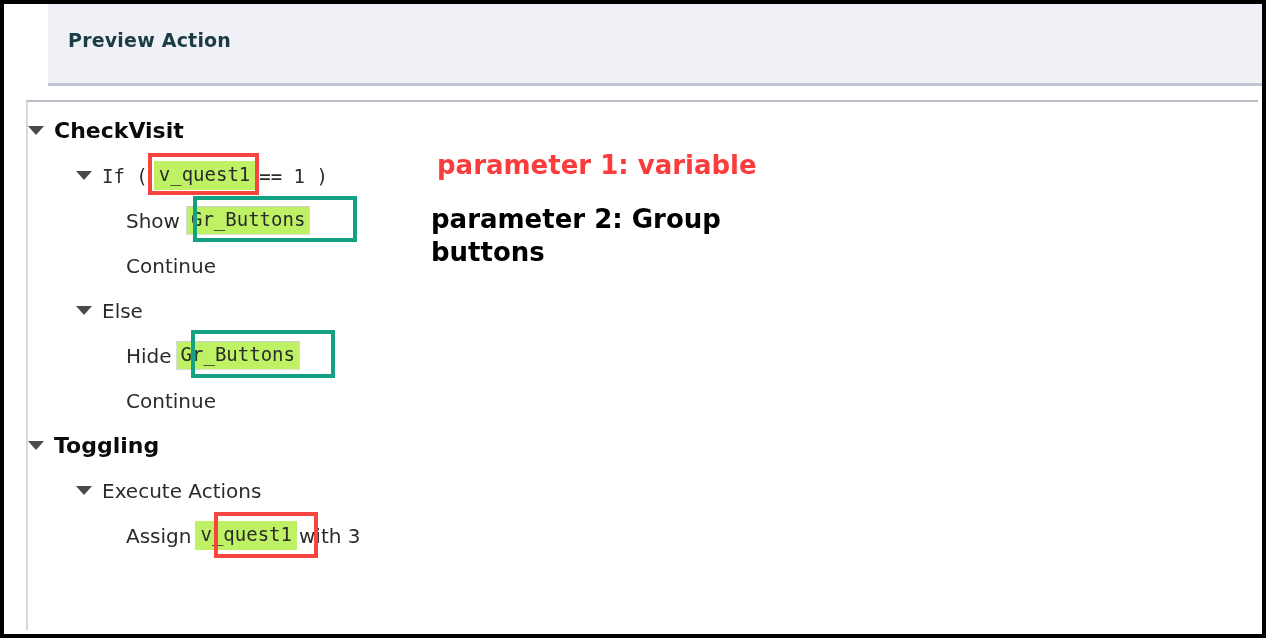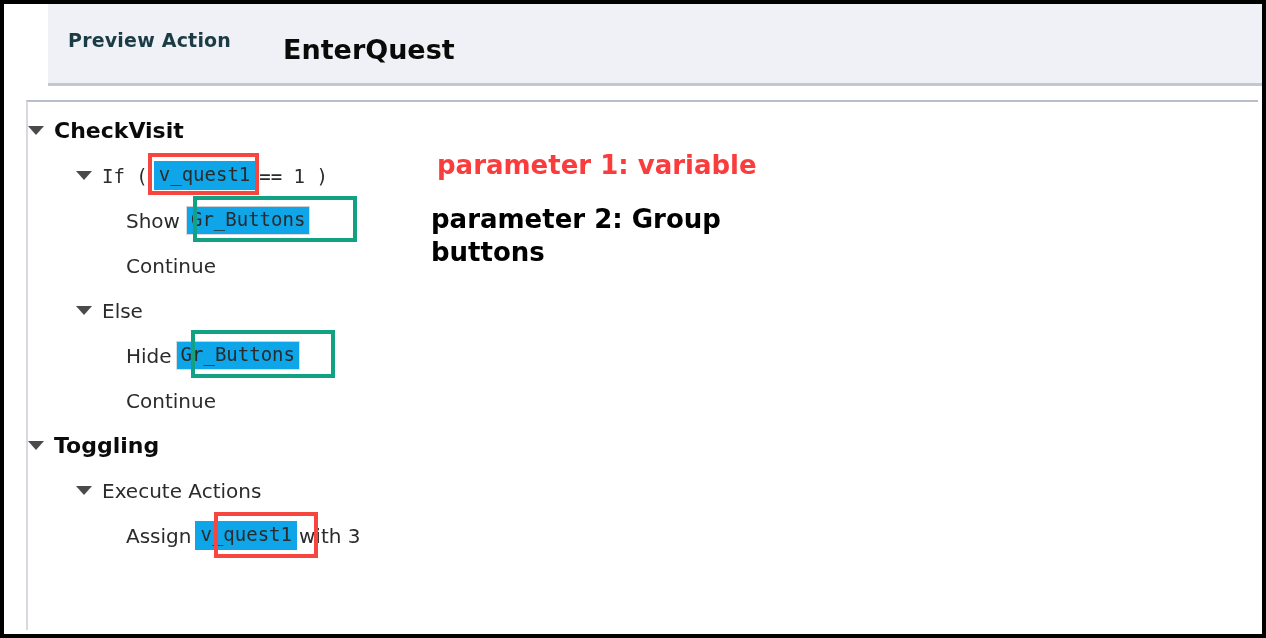--- a/index.html
+++ b/index.html
@@ -119,21 +119,21 @@
   .ind-1 { padding-left: 48px; align-items: center; }
   .ind-2 { padding-left: 72px; }
 
   
   .chip {
     display: inline-block;
     padding: 2px 4px 3px 4px;
     font-family: "DejaVu Sans Mono", monospace;
     font-size: 19px;
     color: #2b2b2b;
-    background: #0ea5e9;
+    background: #bef264;
     border: 1px solid #dcdcdc;
     border-top-color: #cfcfcf;
     line-height: 1.15;
   }
   .chip-plain {
     border-color: transparent;
   }
 
   
   .hl {
@@ -156,21 +156,20 @@
   .callout-red   { color: #fa3c3c; }
   .callout-green { color: #000000; }
 </style>
 </head>
 <body>
 
 <div class="screen">
 
   <div class="header">
     <div class="preview-label">Preview Action</div>
-    <div class="action-title">EnterQuest</div>
   </div>
 
   <div class="tree-panel">
     <div class="tree">
 
       <div class="node ind-0">
         <span class="caret"></span>
         <span class="lbl-bold">CheckVisit</span>
       </div>
 

